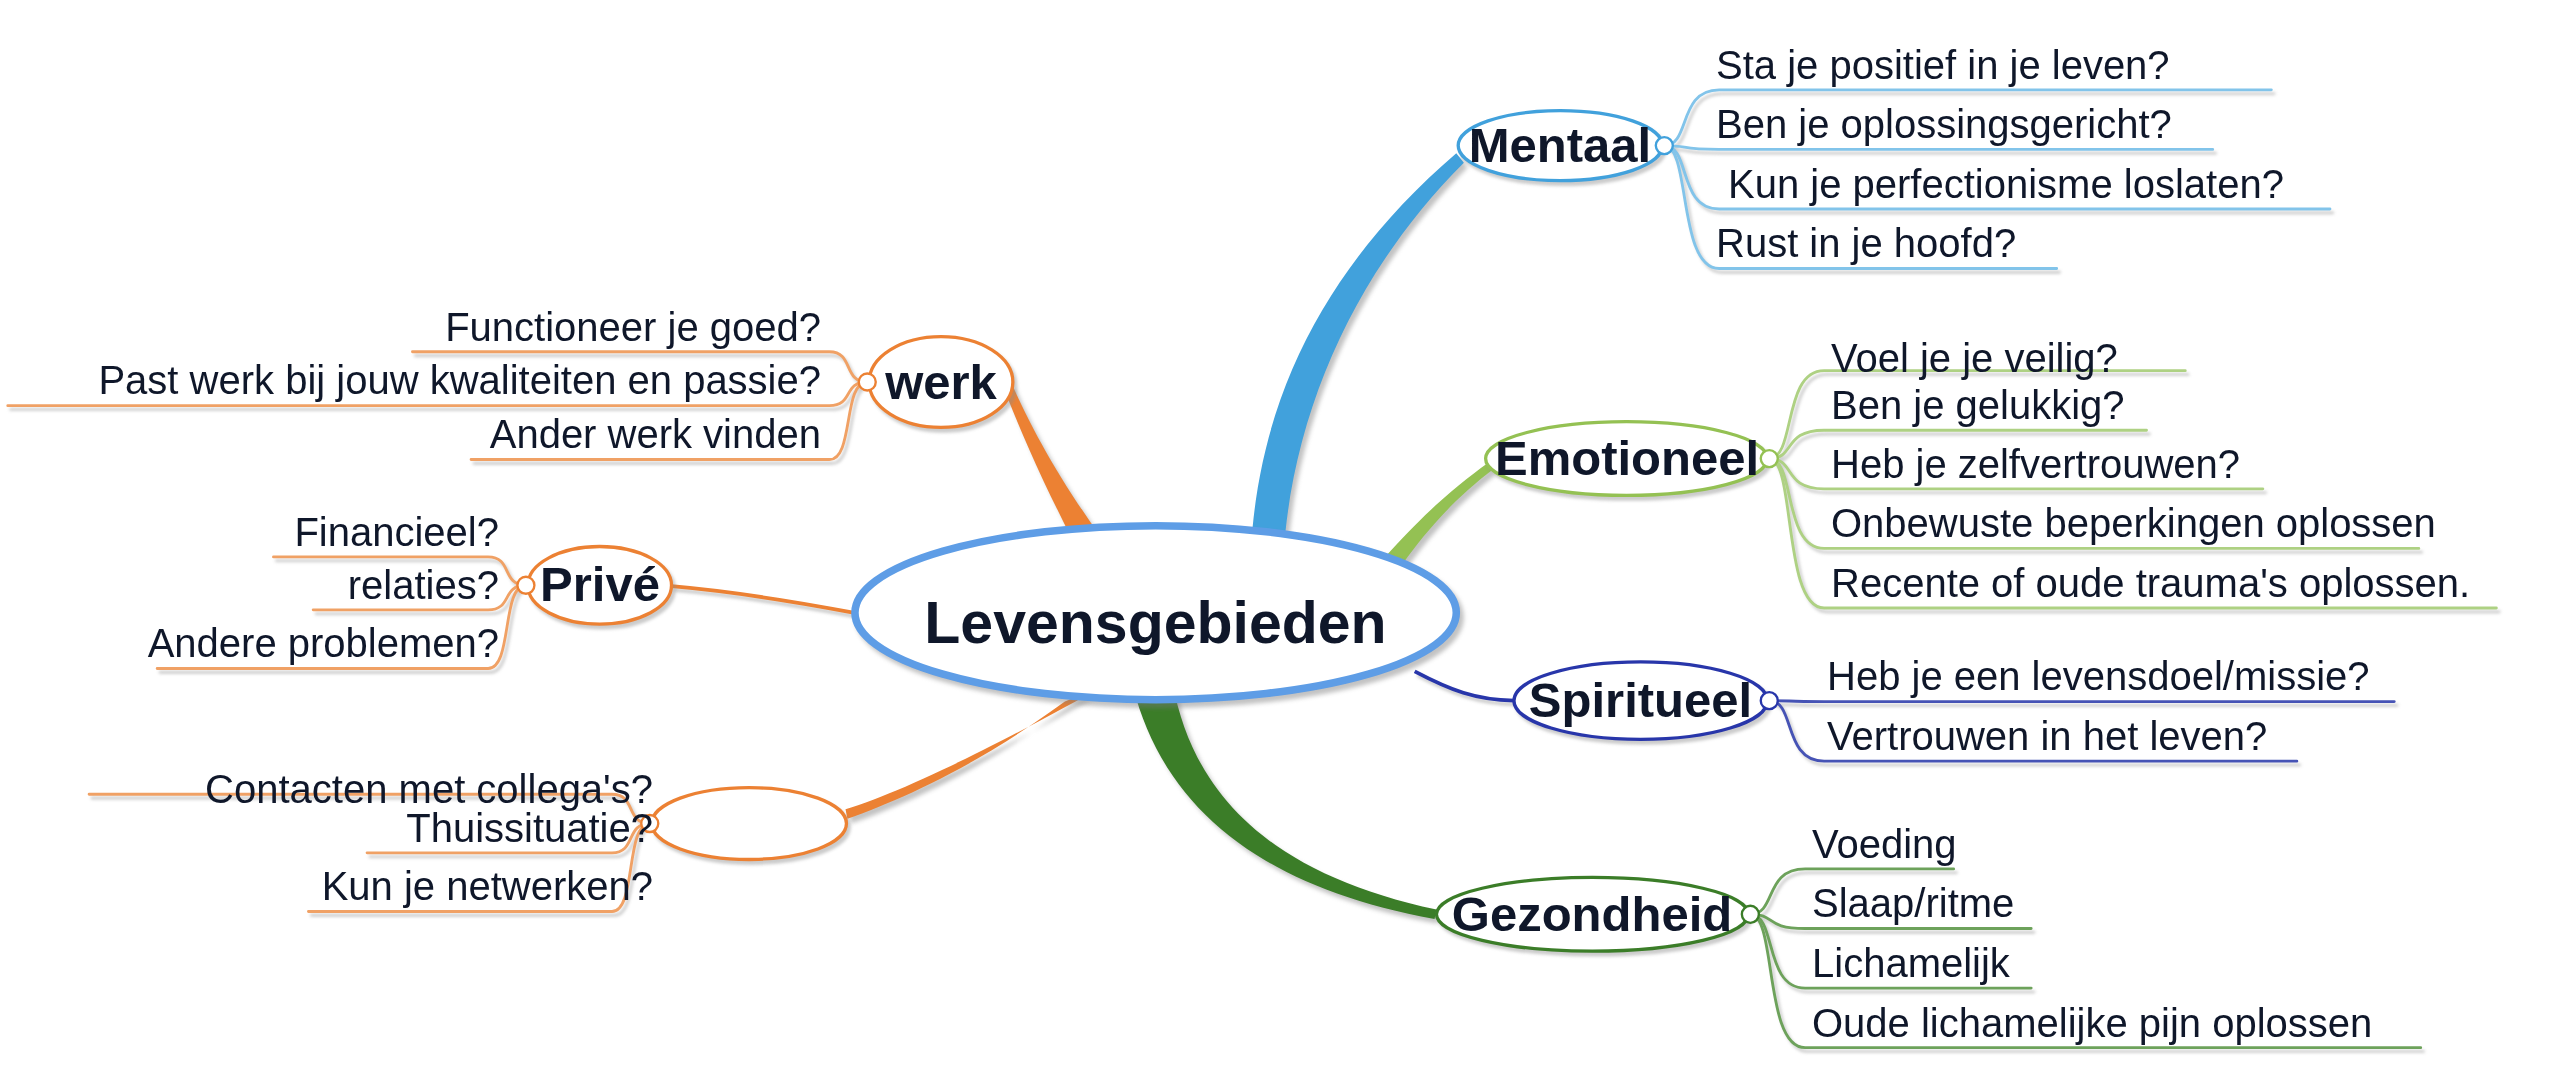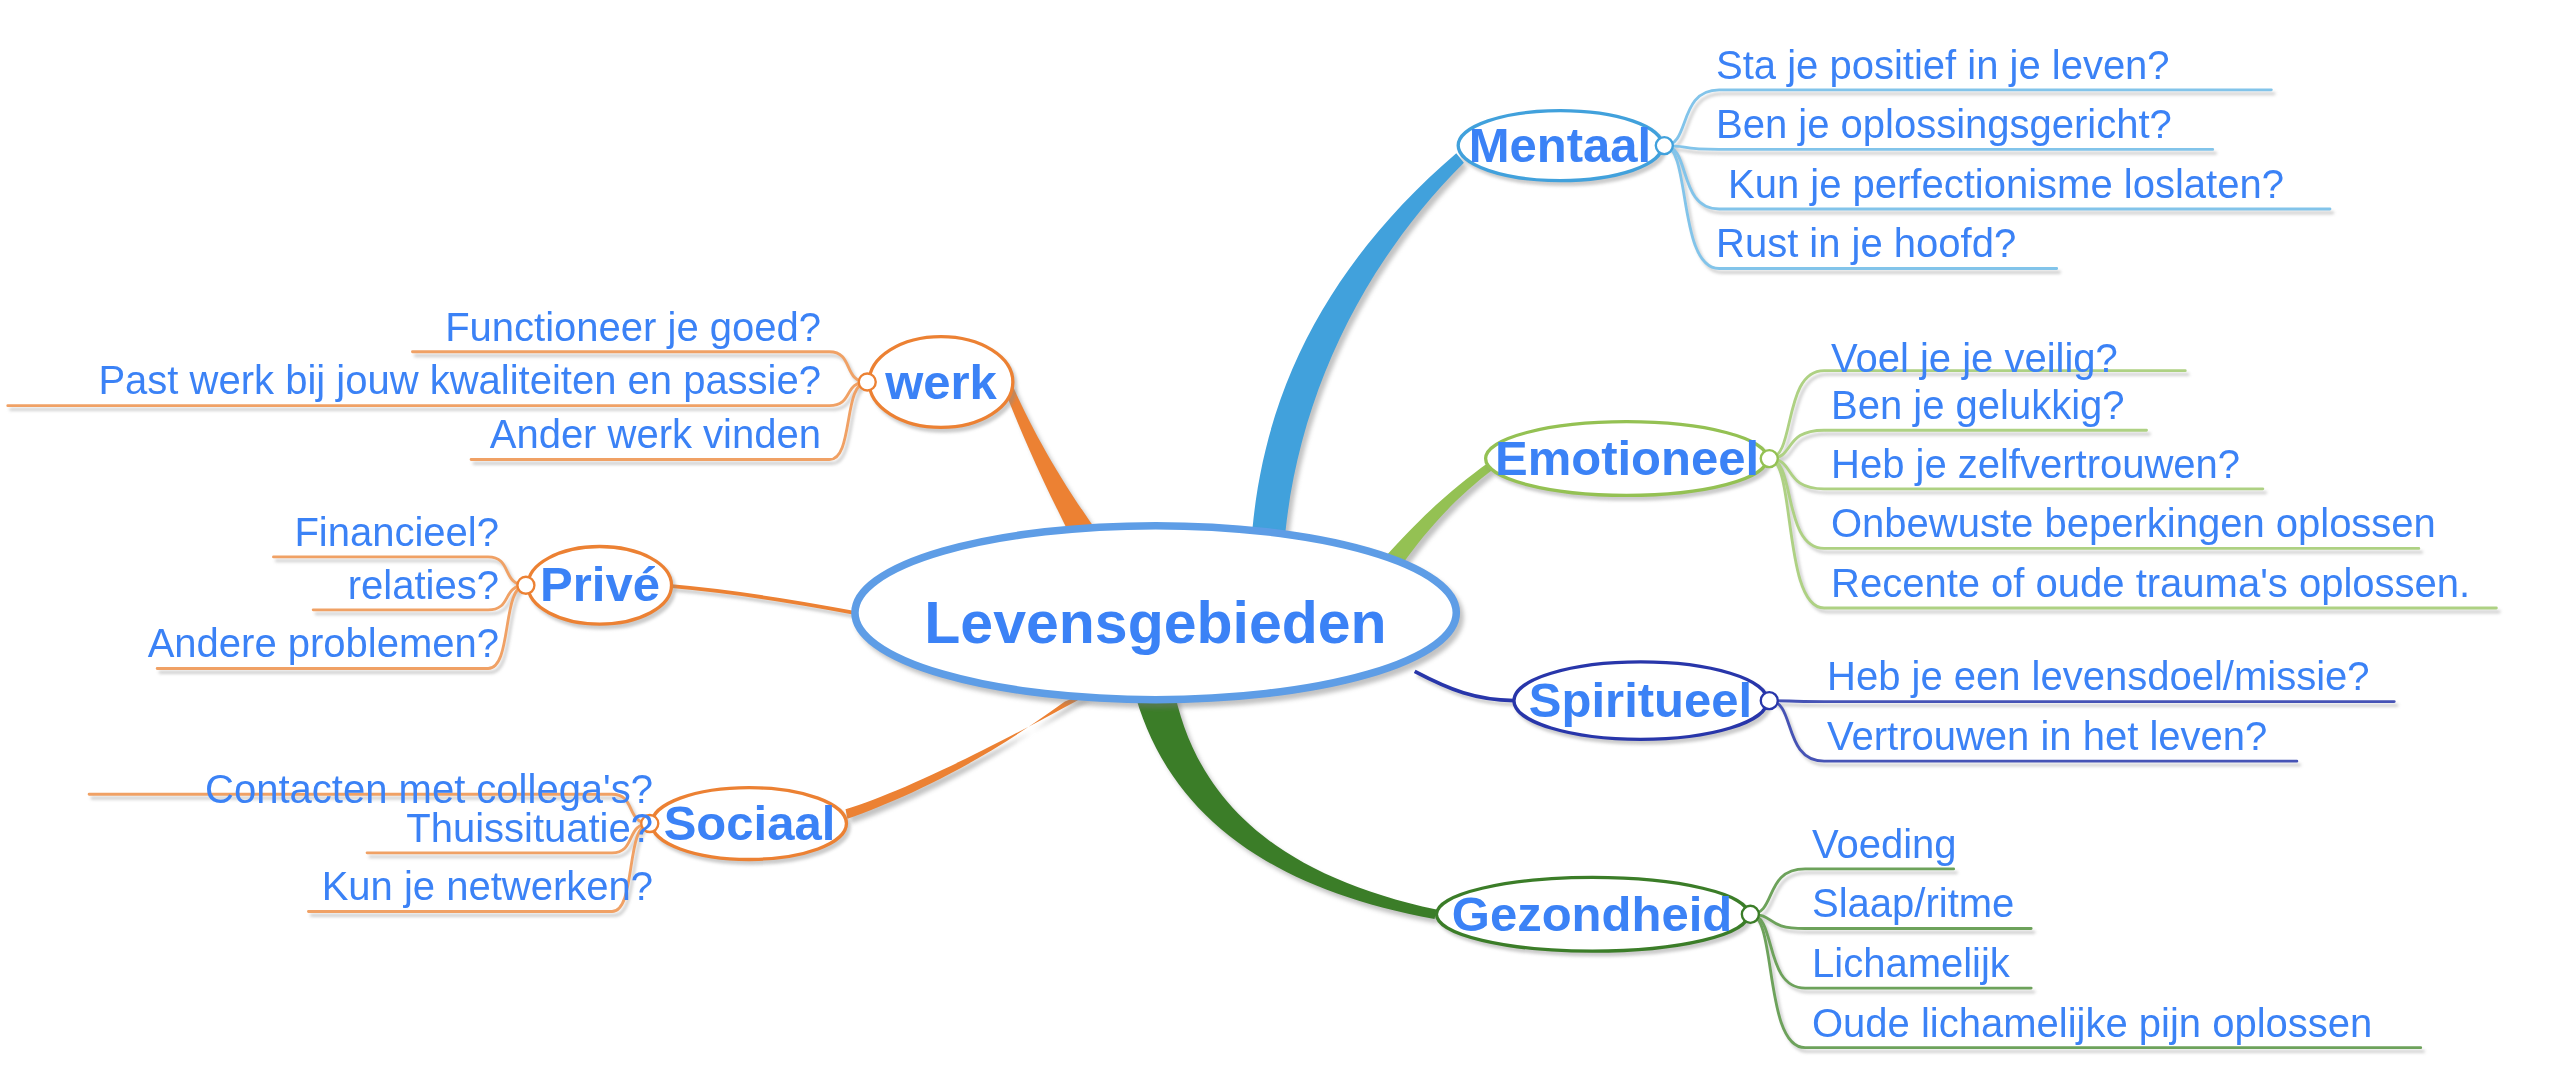--- a/index.html
+++ b/index.html
@@ -4,21 +4,21 @@
 <title>Levensgebieden</title>
 <style>
   html,body { margin:0; padding:0; background:#ffffff; }
   #canvas {
     position:relative; width:2576px; height:1076px; background:#ffffff;
     font-family:"Liberation Sans", sans-serif; overflow:hidden;
   }
   #map-svg { position:absolute; left:0; top:0; width:2576px; height:1076px; }
   .sh { filter: drop-shadow(4px 5px 2px rgba(120,120,120,0.45)); }
   .shl { filter: drop-shadow(3px 4px 1.5px rgba(140,140,140,0.45)); }
-  .label { position:absolute; color:#3b82f6; white-space:nowrap; }
+  .label { position:absolute; color:#0f172a; white-space:nowrap; }
   .central-label {
     width:601px; left:855px; top:573px; line-height:79px; font-size:59px;
     font-weight:bold; text-align:center;margin-top:11px;
   }
   .topic-label {
     font-weight:bold; font-size:49px; line-height:61px; text-align:center;
   }
   .item-label { font-size:40px; line-height:45px; }
   .item-left  { text-align:right; }
 </style>
@@ -103,21 +103,20 @@
 </svg>
 
 <div class="label central-label">Levensgebieden</div>
 
 <div class="label topic-label" style="left:1458px; top:115px; width:204px;">Mentaal</div>
 <div class="label topic-label" style="left:1486px; top:428px; width:282px;">Emotioneel</div>
 <div class="label topic-label" style="left:1514px; top:670px; width:253px;">Spiritueel</div>
 <div class="label topic-label" style="left:1436px; top:884px; width:312px;">Gezondheid</div>
 <div class="label topic-label" style="left:869px; top:352px; width:144px;">werk</div>
 <div class="label topic-label" style="left:528px; top:554px; width:144px;">Privé</div>
-<div class="label topic-label" style="left:652px; top:793px; width:195px;">Sociaal</div>
 
 <div class="label item-label" style="left:1716px; top:43px;">Sta je positief in je leven?</div>
 <div class="label item-label" style="left:1716px; top:102px;">Ben je oplossingsgericht?</div>
 <div class="label item-label" style="left:1680px; top:162px;margin-left:48px;">Kun je perfectionisme loslaten?</div>
 <div class="label item-label" style="left:1716px; top:221px;">Rust in je hoofd?</div>
 
 <div class="label item-label" style="left:1831px; top:323px;margin-top:13px;">Voel je je veilig?</div>
 <div class="label item-label" style="left:1831px; top:383px;">Ben je gelukkig?</div>
 <div class="label item-label" style="left:1831px; top:442px;">Heb je zelfvertrouwen?</div>
 <div class="label item-label" style="left:1831px; top:501px;">Onbewuste beperkingen oplossen</div>

